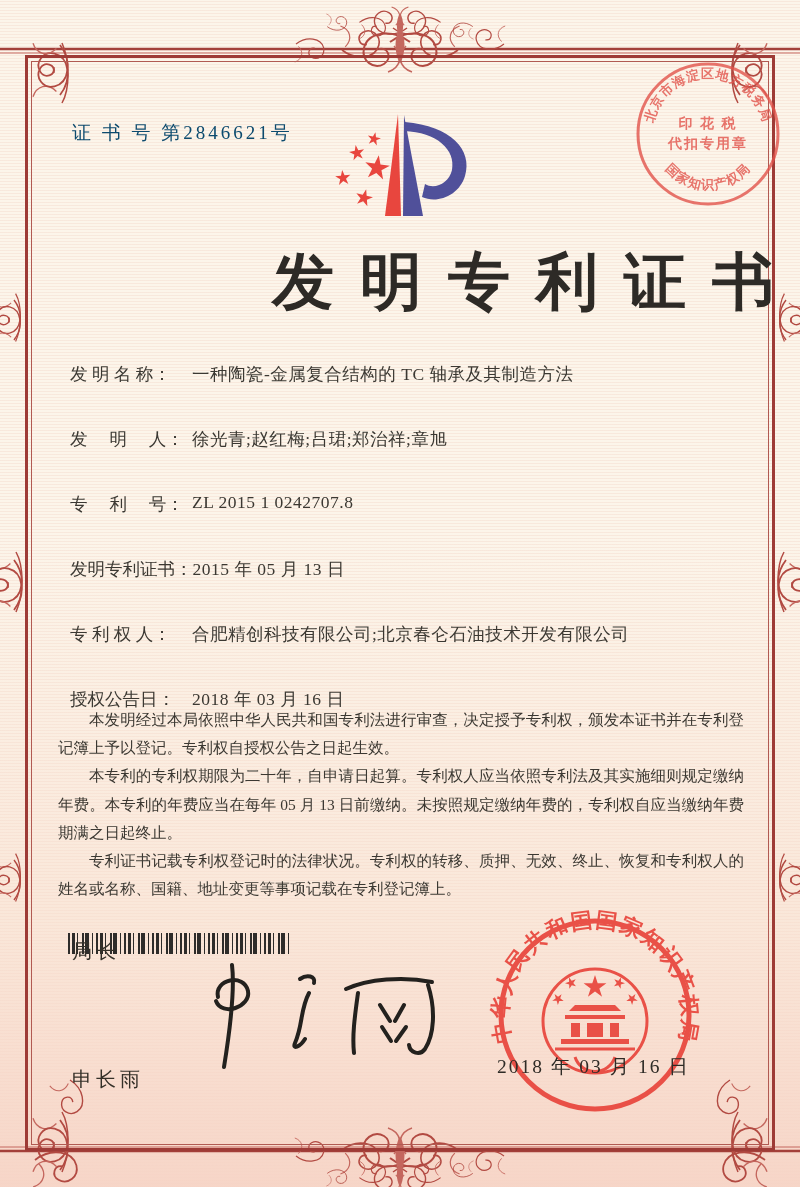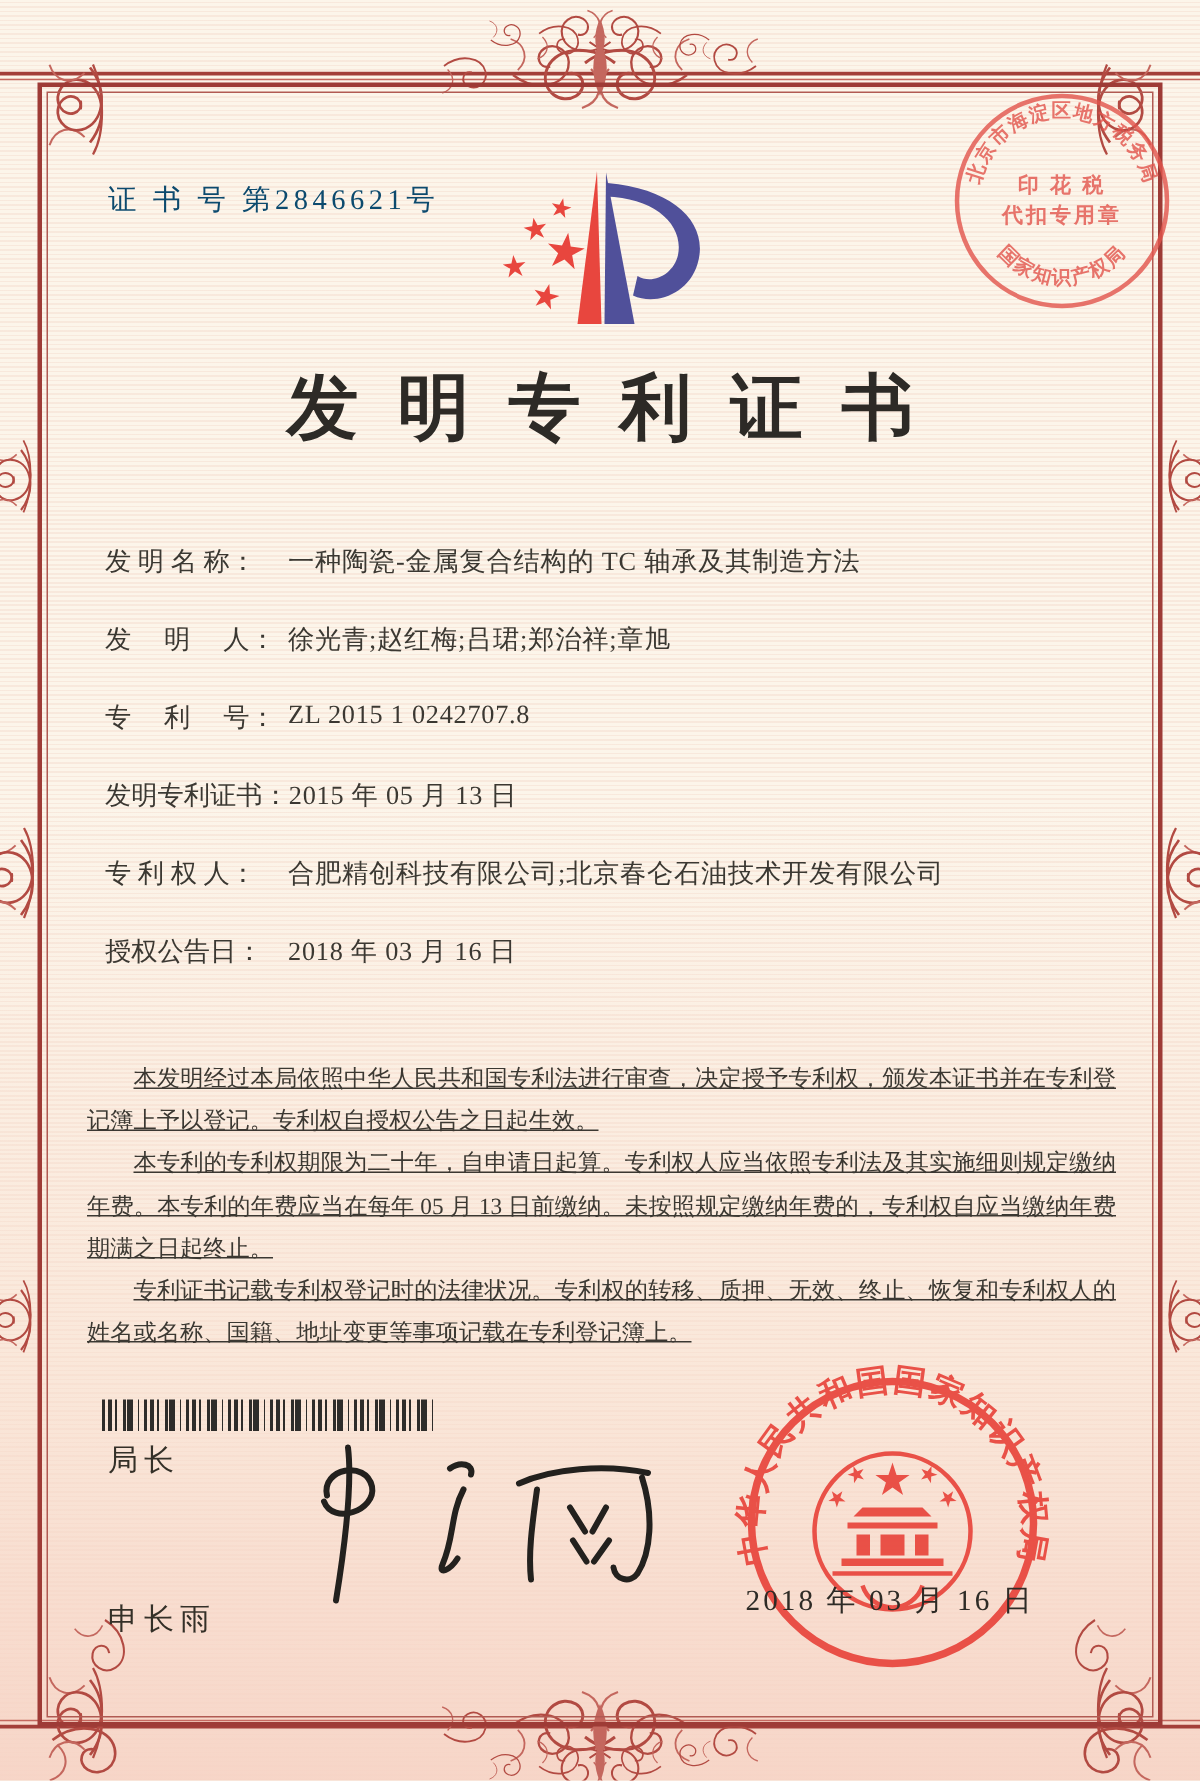--- a/index.html
+++ b/index.html
@@ -20,40 +20,40 @@
     border:3px solid #9e3b36;
   }
   .frame-inner{position:absolute;inset:3px;border:1px solid #b15a52;}
   .cert-no{
     position:absolute;left:72px;top:120px;font-size:19px;color:#0c4a6e;
     letter-spacing:3px;
   }
   .logo{position:absolute;left:325px;top:80px;width:180px;height:152px;}
   .tax-stamp{position:absolute;left:632px;top:58px;width:152px;height:152px;opacity:.8;}
   .title{
-    position:absolute;left:0;right:0;top:240px;text-align:center;
-    font-size:48px;font-weight:600;color:#2d2a26;letter-spacing:26px;text-indent:26px;
+    position:absolute;left:0;right:0;top:240px;text-align:right;
+    font-size:62px;font-weight:600;color:#2d2a26;letter-spacing:26px;text-indent:26px;
   }
   .fields{position:absolute;left:70px;top:362px;right:56px;}
-  .field-row{display:flex;margin-bottom:16px;font-size:17.5px;color:#3b3832;height:36px;align-items:flex-start;}
+  .field-row{display:flex;margin-bottom:29px;font-size:17.5px;color:#3b3832;height:36px;align-items:flex-start;}
   .field-label{flex:0 0 122px;white-space:pre;}
   .field-value{flex:1;letter-spacing:.5px;}
-  .paragraphs{position:absolute;left:58px;right:56px;top:706px;font-size:15.5px;color:#3b3832;line-height:1.82;text-align:justify;text-decoration:underline;}
+  .paragraphs{position:absolute;left:58px;right:56px;top:706px;font-size:15.5px;color:#3b3832;line-height:1.82;text-align:justify;}
   .paragraphs p{margin:0;text-indent:2em;}
   .barcode{
     position:absolute;left:68px;top:933px;width:224px;height:21px;
     background:repeating-linear-gradient(90deg,
       #2e2c2a 0 2px, transparent 2px 4px,
       #2e2c2a 4px 7px, transparent 7px 9px,
       #2e2c2a 9px 10px, transparent 10px 14px,
       #2e2c2a 14px 16px, transparent 16px 17px,
       #2e2c2a 17px 21px, transparent 21px 24px,
       #2e2c2a 24px 25px, transparent 25px 28px);
   }
-  .sig-title{position:absolute;left:72px;top:960px;font-size:20px;color:#343028;letter-spacing:4px;}
+  .sig-title{position:absolute;left:72px;top:938px;font-size:20px;color:#343028;letter-spacing:4px;}
   .sig-name{position:absolute;left:72px;top:1036px;font-size:20px;color:#343028;letter-spacing:4px;margin-top:30px;}
   .sig-hand{position:absolute;left:188px;top:955px;width:270px;height:125px;}
   .seal{position:absolute;left:483px;top:903px;width:224px;height:224px;opacity:.92;}
   .issue-date{position:absolute;left:497px;top:1053px;font-size:19.5px;color:#2e2b26;letter-spacing:2px;z-index:5;}
   .seal-text{font-size:21.5px;font-weight:bold;letter-spacing:2px;}
   .stamp-arc{font-size:13px;font-weight:bold;letter-spacing:1px;}
   .stamp-center{font-size:14px;font-weight:bold;letter-spacing:2px;}
 </style>
 </head>
 <body>

